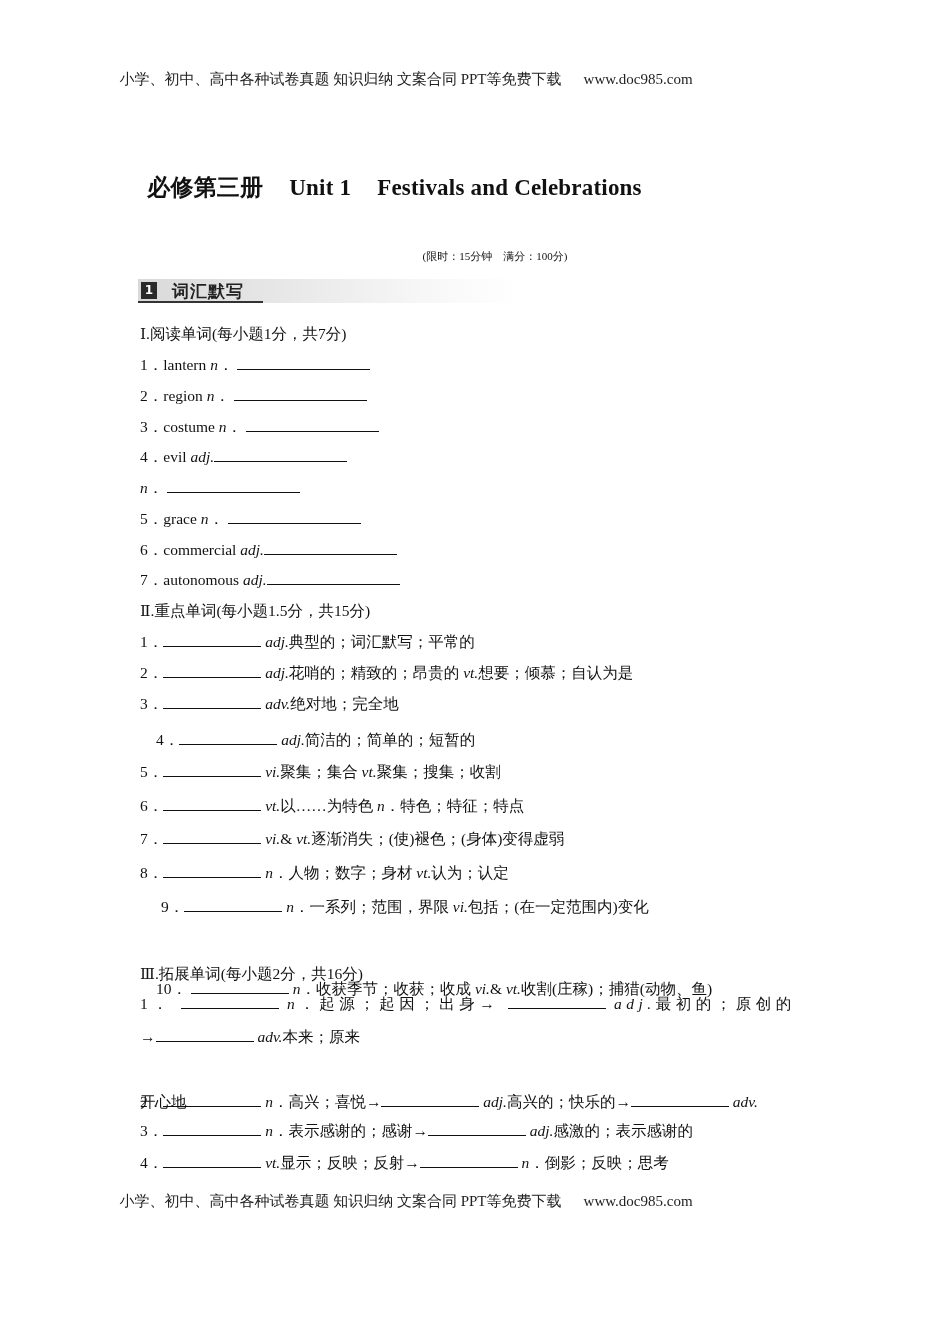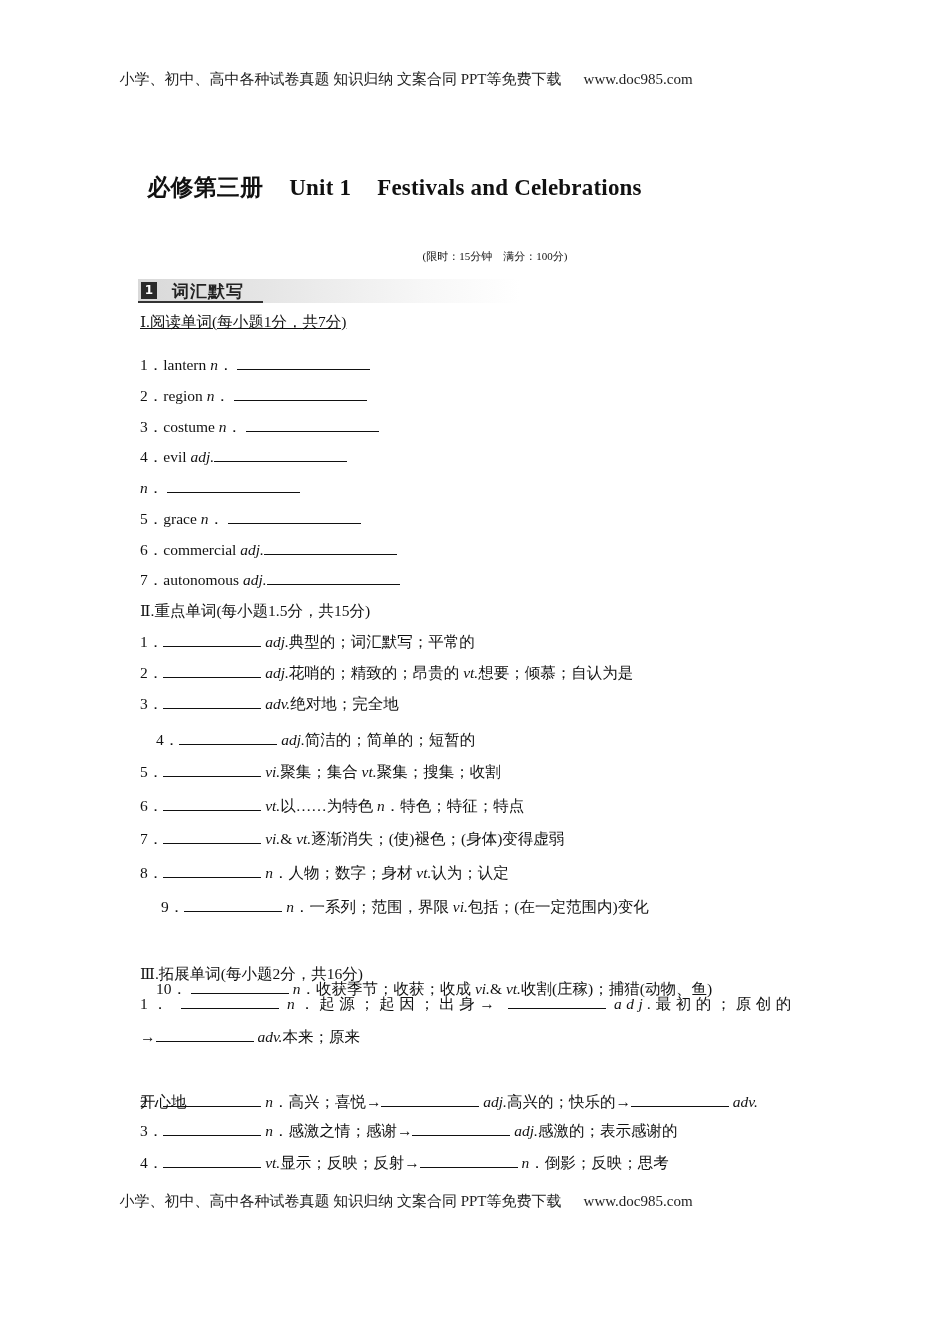--- a/index.html
+++ b/index.html
@@ -67,21 +67,21 @@
 </div>
 
 <div class="limit">(限时：15分钟　满分：100分)</div>
 
 <div class="banner">
   <span class="num">1</span>
   <span class="lbl">词汇默写</span>
   <span class="underline"></span>
 </div>
 
-<div class="line" style="top:312px;text-decoration:underline;">Ⅰ.阅读单词(每小题1分，共7分)</div>
+<div class="line" style="top:324px;">Ⅰ.阅读单词(每小题1分，共7分)</div>
 
 <div class="line" style="top:355px;"><span>1．</span><span>lantern</span> <i>n</i><span>．</span> <span class="blank b100"></span></div>
 <div class="line" style="top:386px;"><span>2．</span><span>region</span> <i>n</i><span>．</span> <span class="blank b100"></span></div>
 <div class="line" style="top:417px;"><span>3．</span><span>costume</span> <i>n</i><span>．</span> <span class="blank b100"></span></div>
 <div class="line" style="top:447px;"><span>4．</span><span>evil</span> <i>adj.</i><span class="blank b100"></span></div>
 <div class="line" style="top:478px;"><i>n</i><span>．</span> <span class="blank b100"></span></div>
 <div class="line" style="top:509px;"><span>5．</span><span>grace</span> <i>n</i><span>．</span> <span class="blank b100"></span></div>
 <div class="line" style="top:540px;"><span>6．</span><span>commercial</span> <i>adj.</i><span class="blank b100"></span></div>
 <div class="line" style="top:570px;"><span>7．</span><span>autonomous</span> <i>adj.</i><span class="blank b100"></span></div>
 
@@ -99,19 +99,19 @@
 <div class="line" style="top:979px;margin-left:16px;"><span>10．</span> <span class="blank b98"></span> <i>n</i><span>．收获季节；收获；收成  </span> <i>vi.</i><span>&amp; </span><i>vt.</i><span>收割(庄稼)；捕猎(动物、鱼)</span></div>
 
 <div class="line" style="top:964px;">Ⅲ.拓展单词(每小题2分，共16分)</div>
 
 <div class="line justify" style="top:994px;"><span>1．</span> <span class="blank b98"></span> <i>n</i><span>．起源；起因；出身→</span> <span class="blank b98"></span> <i>adj.</i><span>最初的；原创的</span></div>
 <div class="line" style="top:1027px;"><span>→</span><span class="blank b98"></span> <i>adv.</i><span>本来；原来</span></div>
 
 <div class="line" style="top:1092px;text-align:center;"><span>2．</span><span class="blank b98"></span> <i>n</i><span>．高兴；喜悦→</span><span class="blank b98"></span> <i>adj.</i><span>高兴的；快乐的→</span><span class="blank b98"></span> <i>adv.</i></div>
 <div class="line" style="top:1092px;"><span>开心地</span></div>
 
-<div class="line" style="top:1121px;"><span>3．</span><span class="blank b98"></span> <i>n</i><span>．感激之情；感谢→</span><span class="blank b98"></span> <i>adj.</i><span>感激的；表示感谢的</span></div>
+<div class="line" style="top:1121px;"><span>3．</span><span class="blank b98"></span> <i>n</i><span>．表示感谢的；感谢→</span><span class="blank b98"></span> <i>adj.</i><span>感激的；表示感谢的</span></div>
 
 <div class="line" style="top:1153px;"><span>4．</span><span class="blank b98"></span> <i>vt.</i><span>显示；反映；反射→</span><span class="blank b98"></span> <i>n</i><span>．倒影；反映；思考</span></div>
 
 <div class="hdr" style="top:1192px;">
   <span>小学、初中、高中各种试卷真题  知识归纳  文案合同  PPT等免费下载</span><span class="site">www.doc985.com</span>
 </div>
 
 </body></html>

